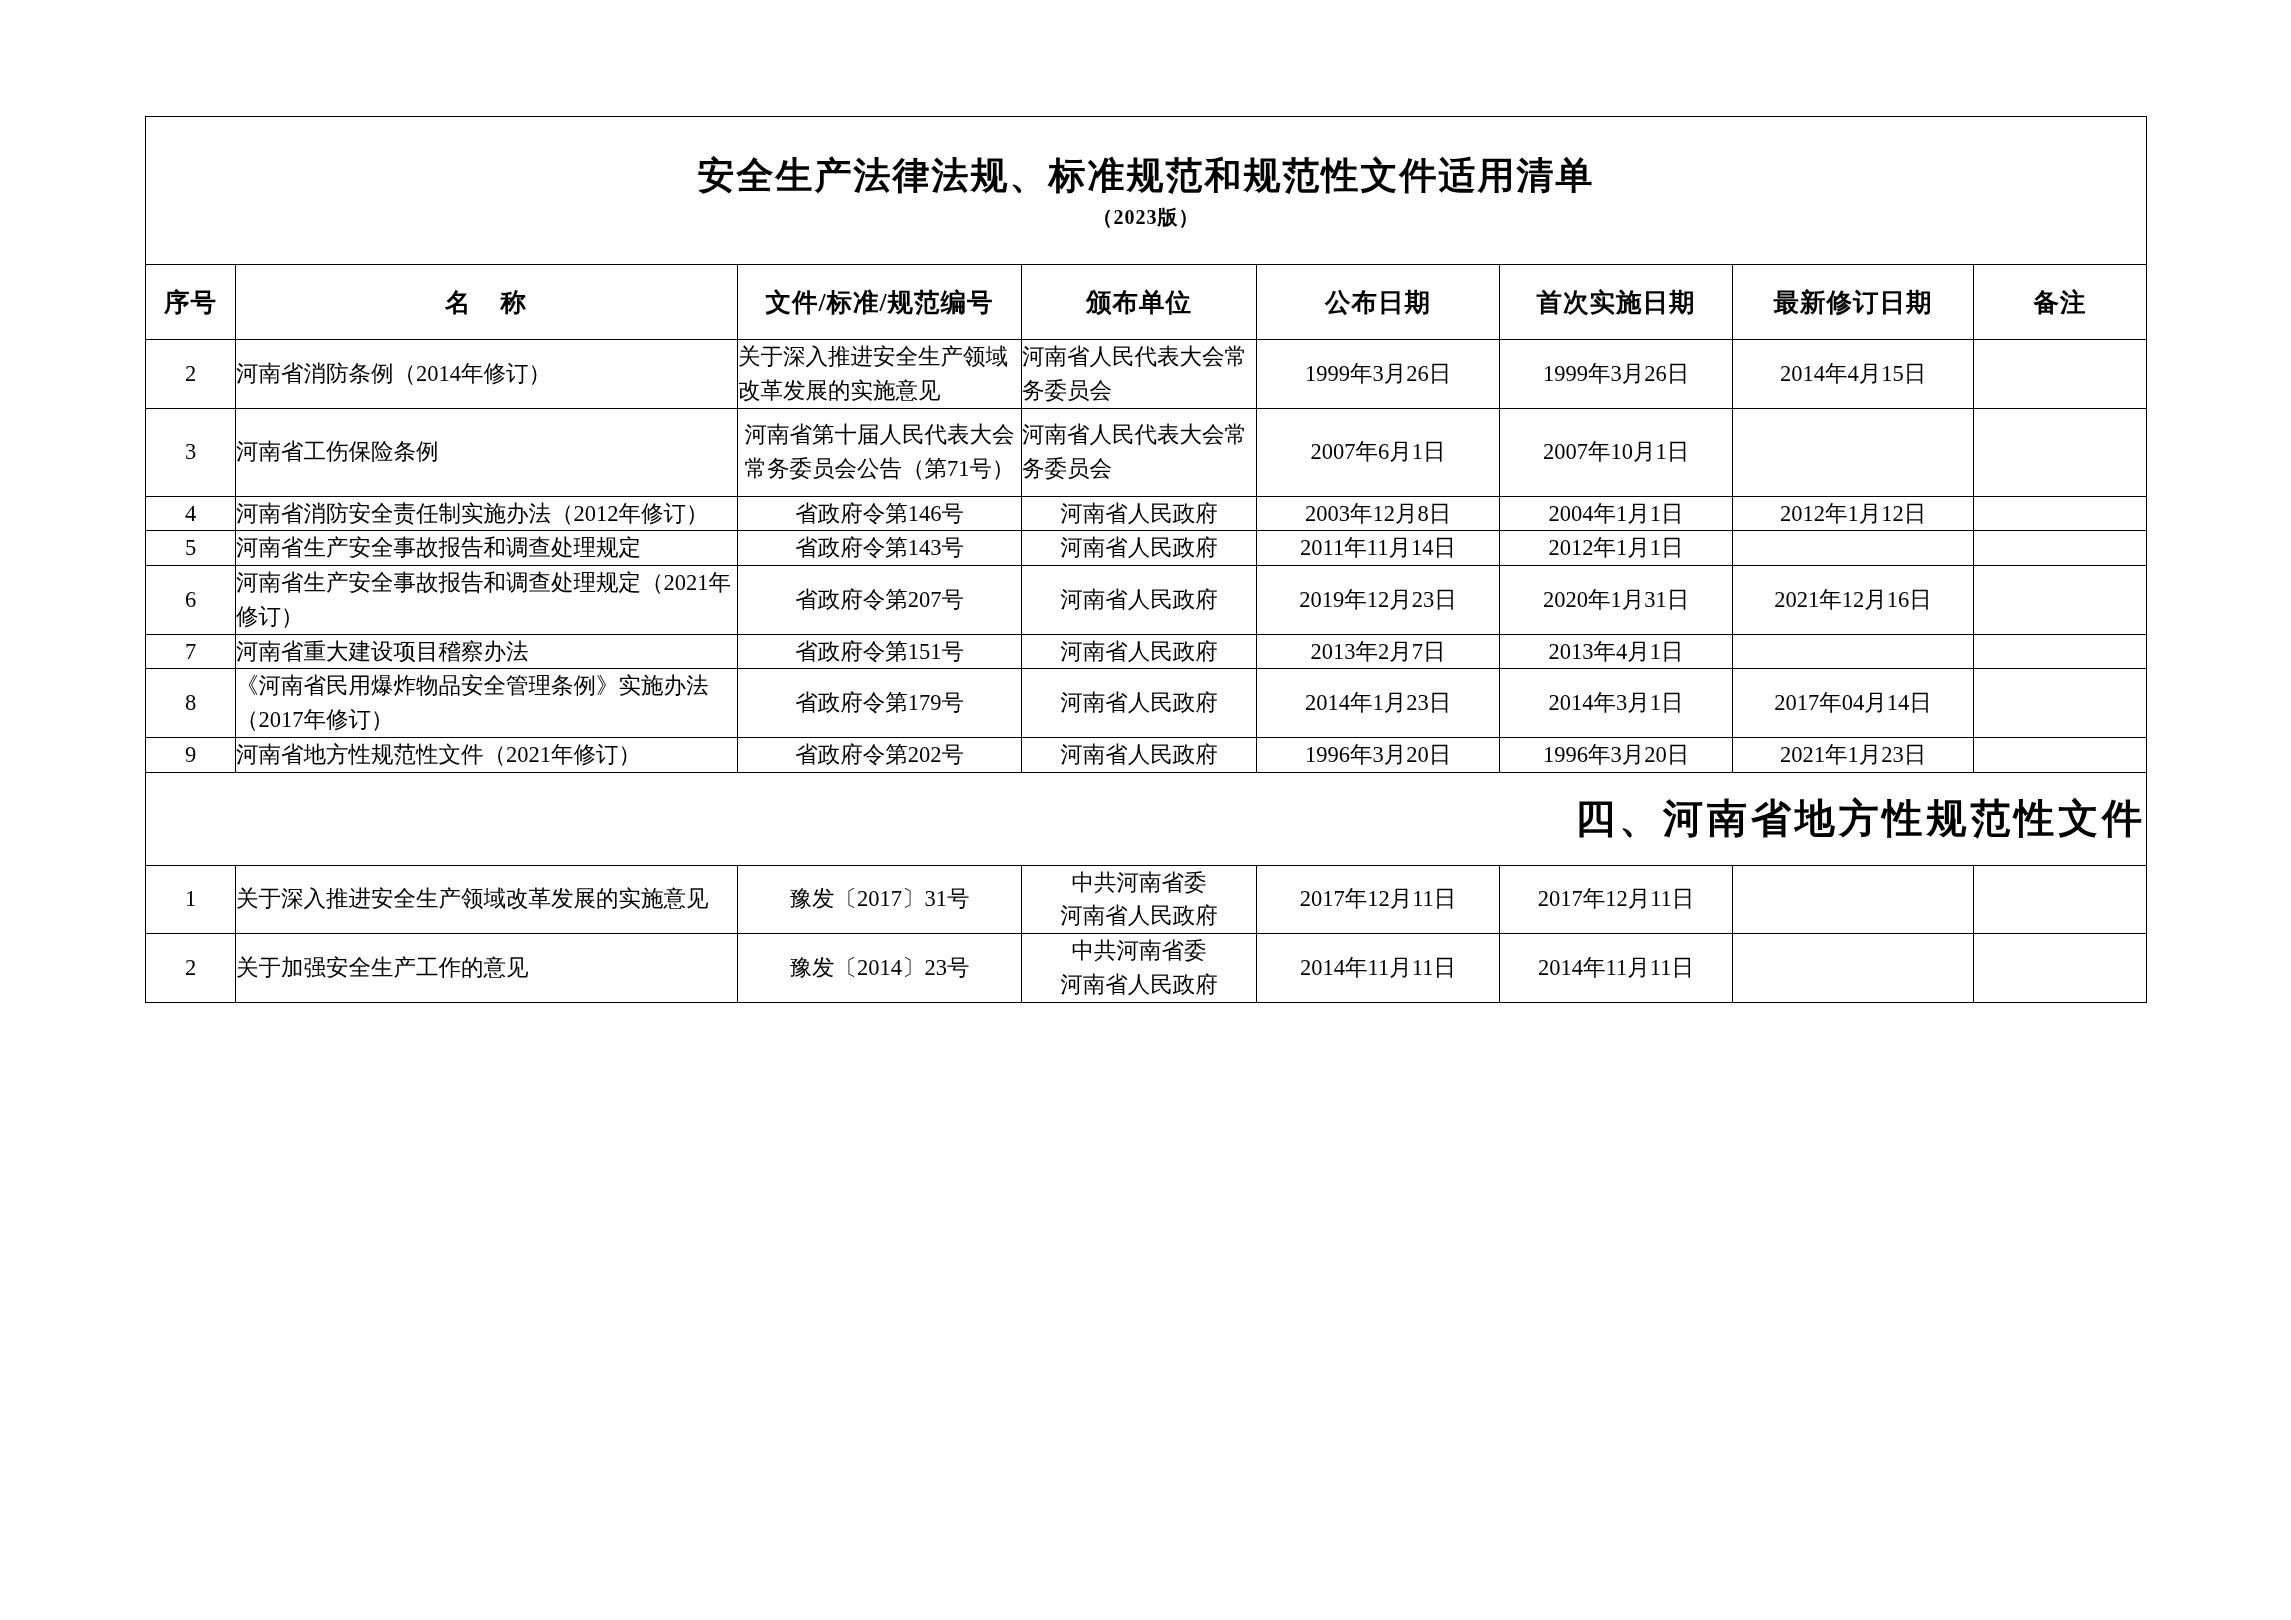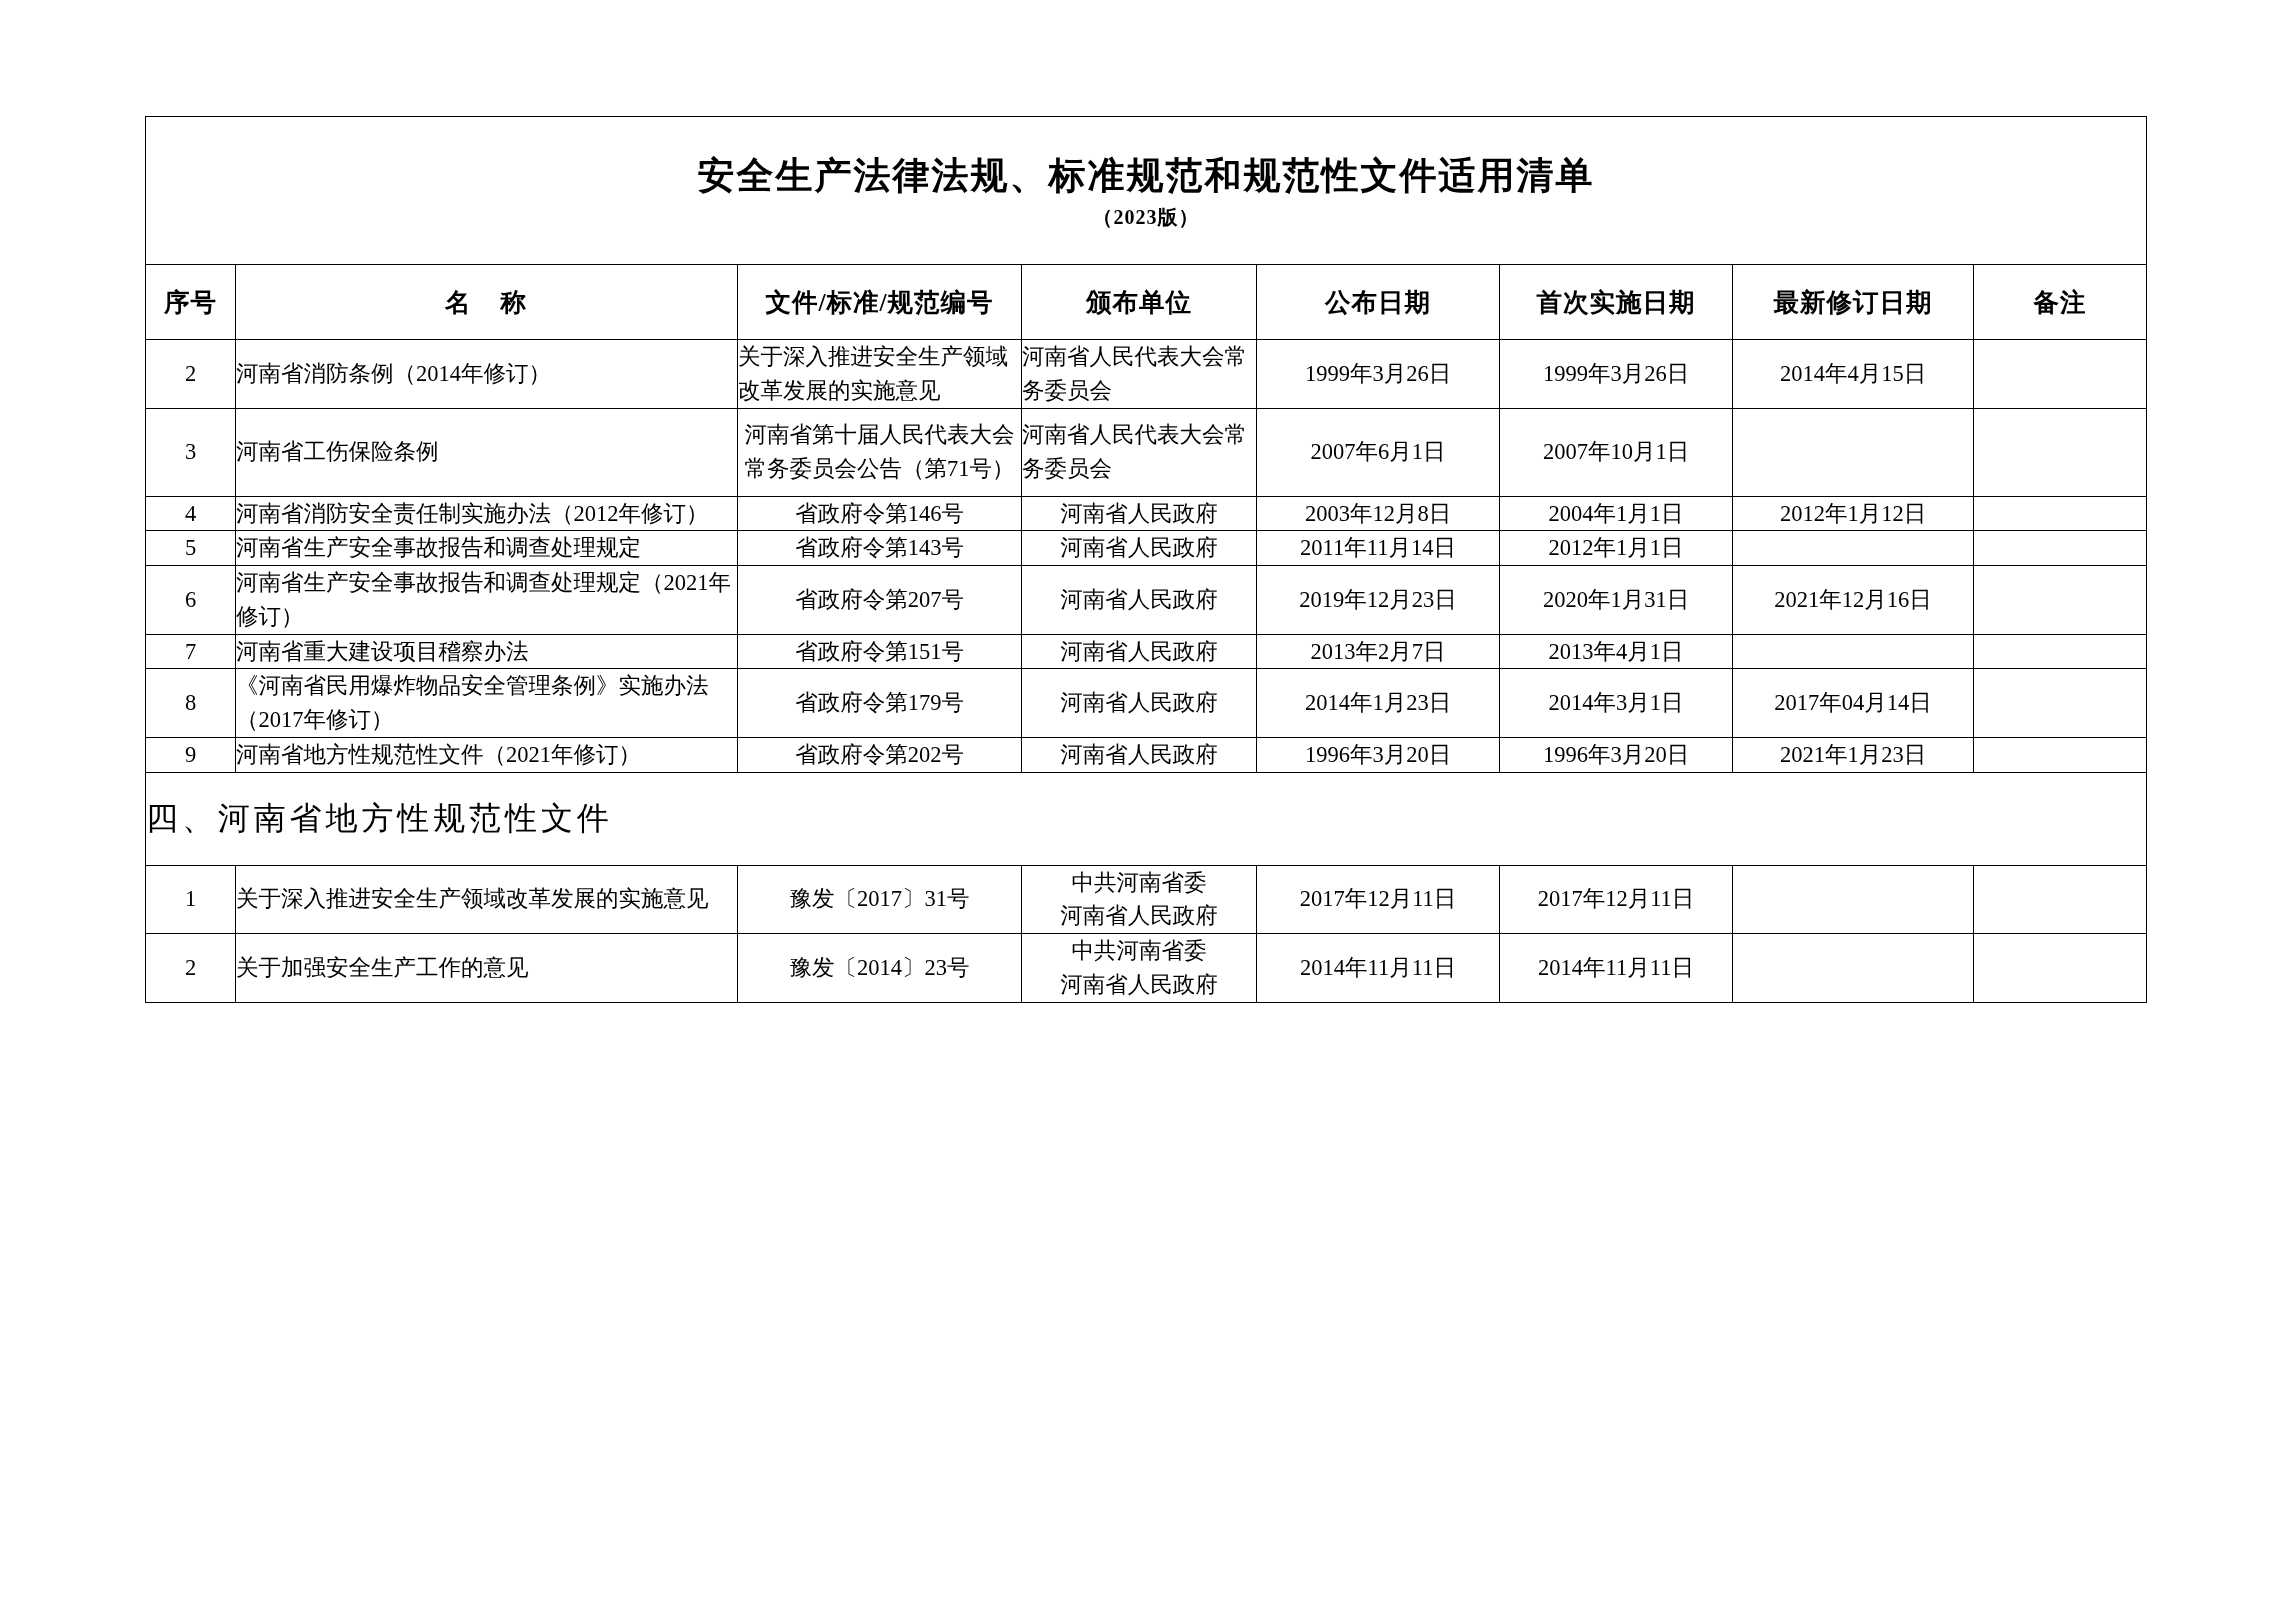--- a/index.html
+++ b/index.html
@@ -82,23 +82,23 @@
   .c-center.tight {
     padding: 9.8px 5.9px;
   }
   .c-left-pad {
     text-align: left;
     padding: 9.8px 9.8px;
   }
   
   .section-row td {
     height: 92px;
-    text-align: left;
-    font-size: 32px;
-    font-weight: normal;
+    text-align: right;
+    font-size: 40px;
+    font-weight: bold;
     letter-spacing: 3.9px;
   }
   
   col.col-idx    { width: 90px; }
   col.col-name   { width: 502px; }
   col.col-code   { width: 284px; }
   col.col-org    { width: 235px; }
   col.col-pub    { width: 243px; }
   col.col-first  { width: 233px; }
   col.col-rev    { width: 241px; }

